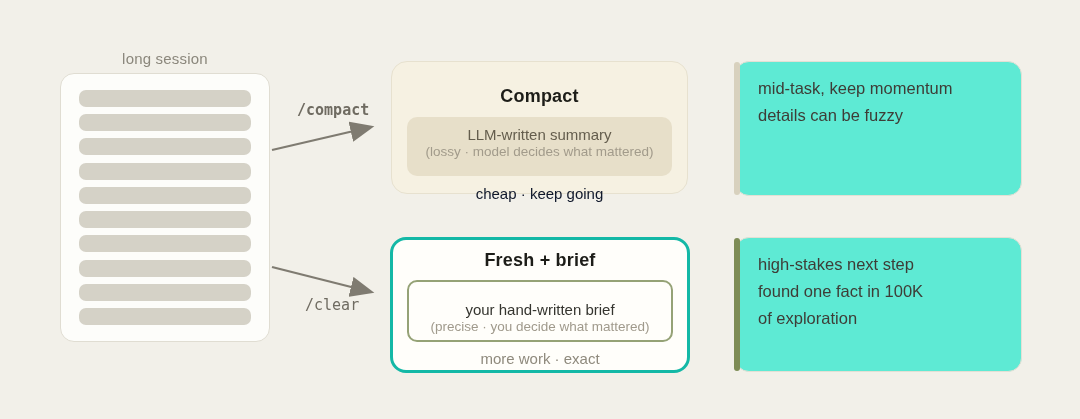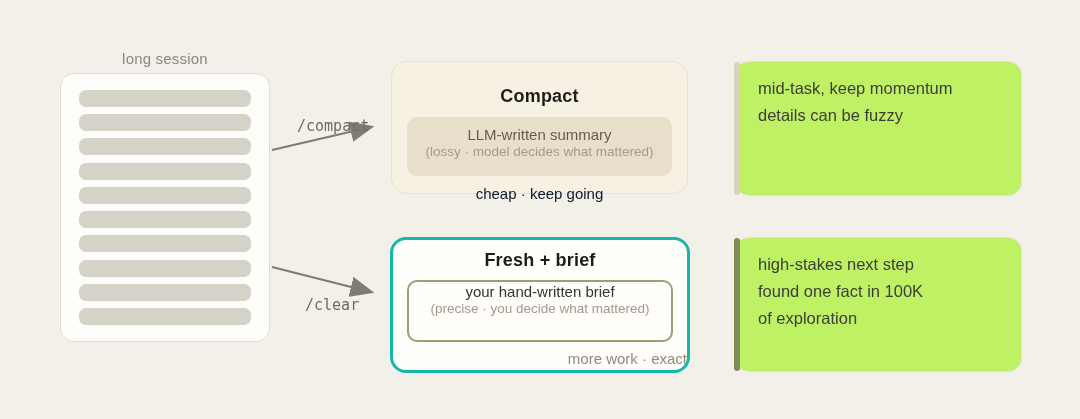--- a/index.html
+++ b/index.html
@@ -55,21 +55,21 @@
     top: 0;
     pointer-events: none;
   }
   .arrow-label {
     position: absolute;
     font-family: "DejaVu Sans Mono", "Liberation Mono", monospace;
     font-size: 15px;
     color: #6f6b61;
     white-space: nowrap;
   }
-  .arrow-label.compact { left: 297px; top: 117px; }
+  .arrow-label.compact { left: 297px; top: 101px; font-weight: bold; }
   .arrow-label.clear   { left: 305px; top: 296px; }
 
   
   .compact-card {
     position: absolute;
     left: 391px;
     top: 61px;
     width: 297px;
     height: 133px;
     box-sizing: border-box;
@@ -124,34 +124,34 @@
     padding-top: 10px;
   }
   .brief-box {
     margin: 9px auto 0;
     width: 266px;
     height: 62px;
     box-sizing: border-box;
     background: transparent;
     border: 2px solid #95a276;
     border-radius: 10px;
-    padding-top: 1px;
+    padding-top: 19px;
   }
   .brief-box .box-main { color: #35352f; }
   .brief-box .box-sub  { color: #a09a8c; }
-  .fresh-card .card-footer { margin-top: 8px; color: #8f8a7d; text-align: right; }
+  .fresh-card .card-footer { margin-top: 8px; color: #8f8a7d; }
 
   
   .note-card {
     position: absolute;
     left: 735px;
     width: 287px;
     height: 135px;
     box-sizing: border-box;
-    background: #bef264;
+    background: #5eead4;
     border: 1px solid #e3e0d4;
     border-radius: 14px;
     padding: 13px 22px;
   }
   .note-card.top    { top: 61px; }
   .note-card.bottom { top: 237px; }
   .note-accent {
     position: absolute;
     left: -2px;
     top: 0;

